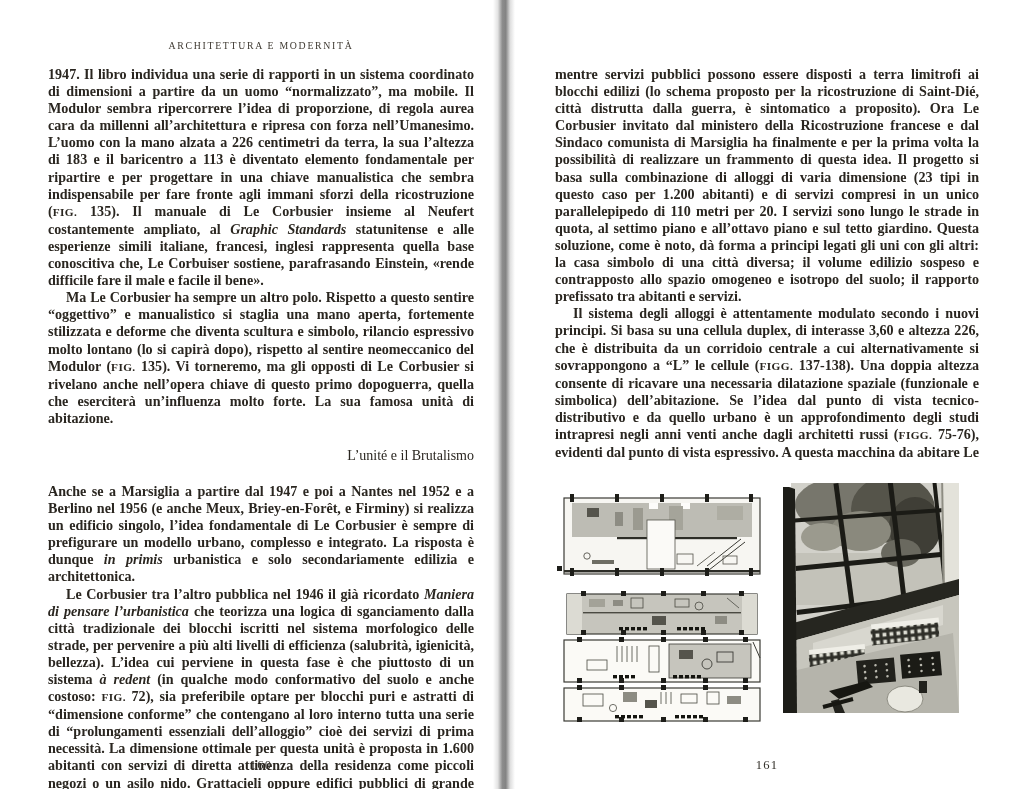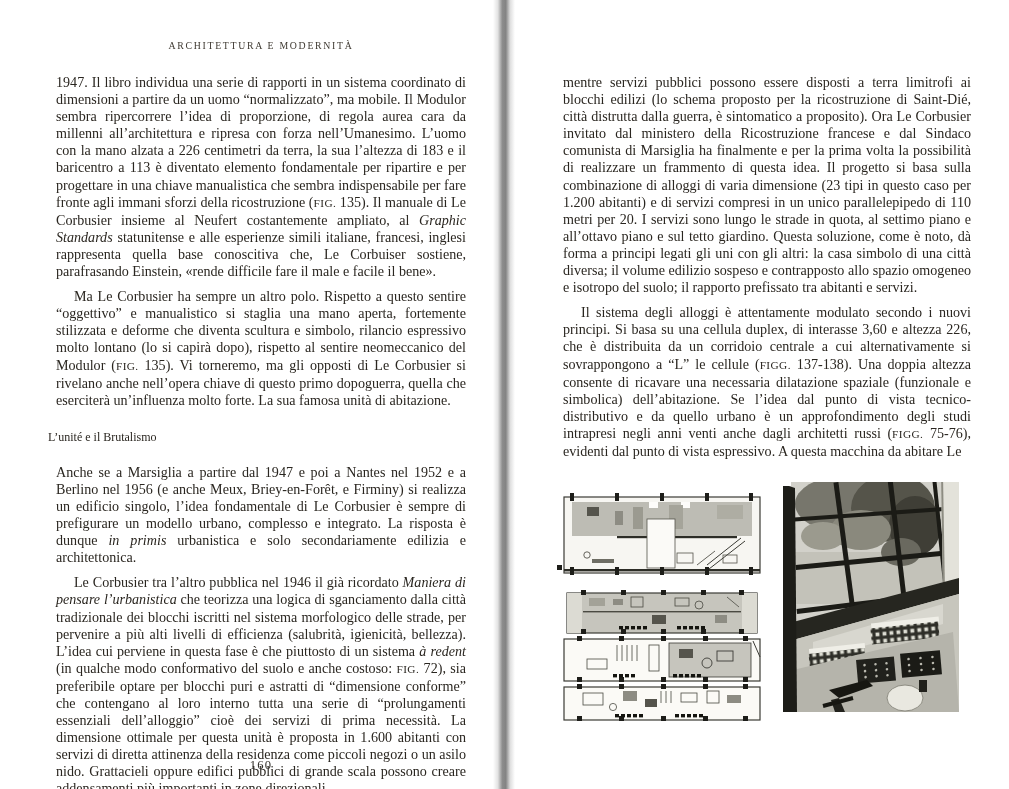--- a/index.html
+++ b/index.html
@@ -17,28 +17,29 @@
   .runhead {
     position:absolute; top:36px; text-align:center;
     font-size:9.8px; letter-spacing:1.7px; color:#3e3931; white-space:nowrap;
   }
   .runhead-left  { left:48px;  width:426px; }
   .runhead-right { left:40px;  width:424px; }
   .col { position:absolute; top:62px; }
   .col-left  { left:48px; width:426px; }
   .col-right { left:40px; width:424px; }
   .para {
-    margin:8px; font-size:14.1px; line-height:17.1px; text-align:justify;
+    margin:0; font-size:14.1px; line-height:17.1px; text-align:justify;
     text-justify:inter-word;
+    font-weight:bold;
   }
   .para-indent { text-indent:18px; }
   .it { font-style:italic; }
   .sc { font-size:11.3px; letter-spacing:0.4px; }
   .section-heading {
-    text-align:left; font-size:12px; font-weight:normal;
+    text-align:right; font-size:14px; font-weight:normal;
     margin:21px 0 19px 0; color:#2a2620;
   }
   .figures-row { display:flex; align-items:flex-start; margin-top:13px; }
   .fig-plans { margin-left:2px; margin-top:8px; }
   .fig-photo { margin-left:13px; margin-top:1px; }
   .caption { font-size:12.4px; margin-top:16px; color:#2f2b24; }
   .pagenum {
     position:absolute; bottom:20px; text-align:center;
     font-size:12.6px; letter-spacing:1.2px; color:#33302a;
   }
@@ -311,14 +312,15 @@
           <line x1="40" y1="232" x2="70" y2="224" stroke="#171712" stroke-width="4"></line>
 
           <polygon points="0,10 12,14 14,238 0,238" fill="#1d1d18"></polygon>
           <rect x="0" y="0" width="176" height="8" fill="#ffffff"></rect>
           <rect x="0" y="0" width="8" height="12" fill="#ffffff"></rect>
         </svg>
       </div>
 
     </div>
 
+    <div class="pagenum pagenum-right">161</div>
   </div>
 </div>
 
 </body></html>

